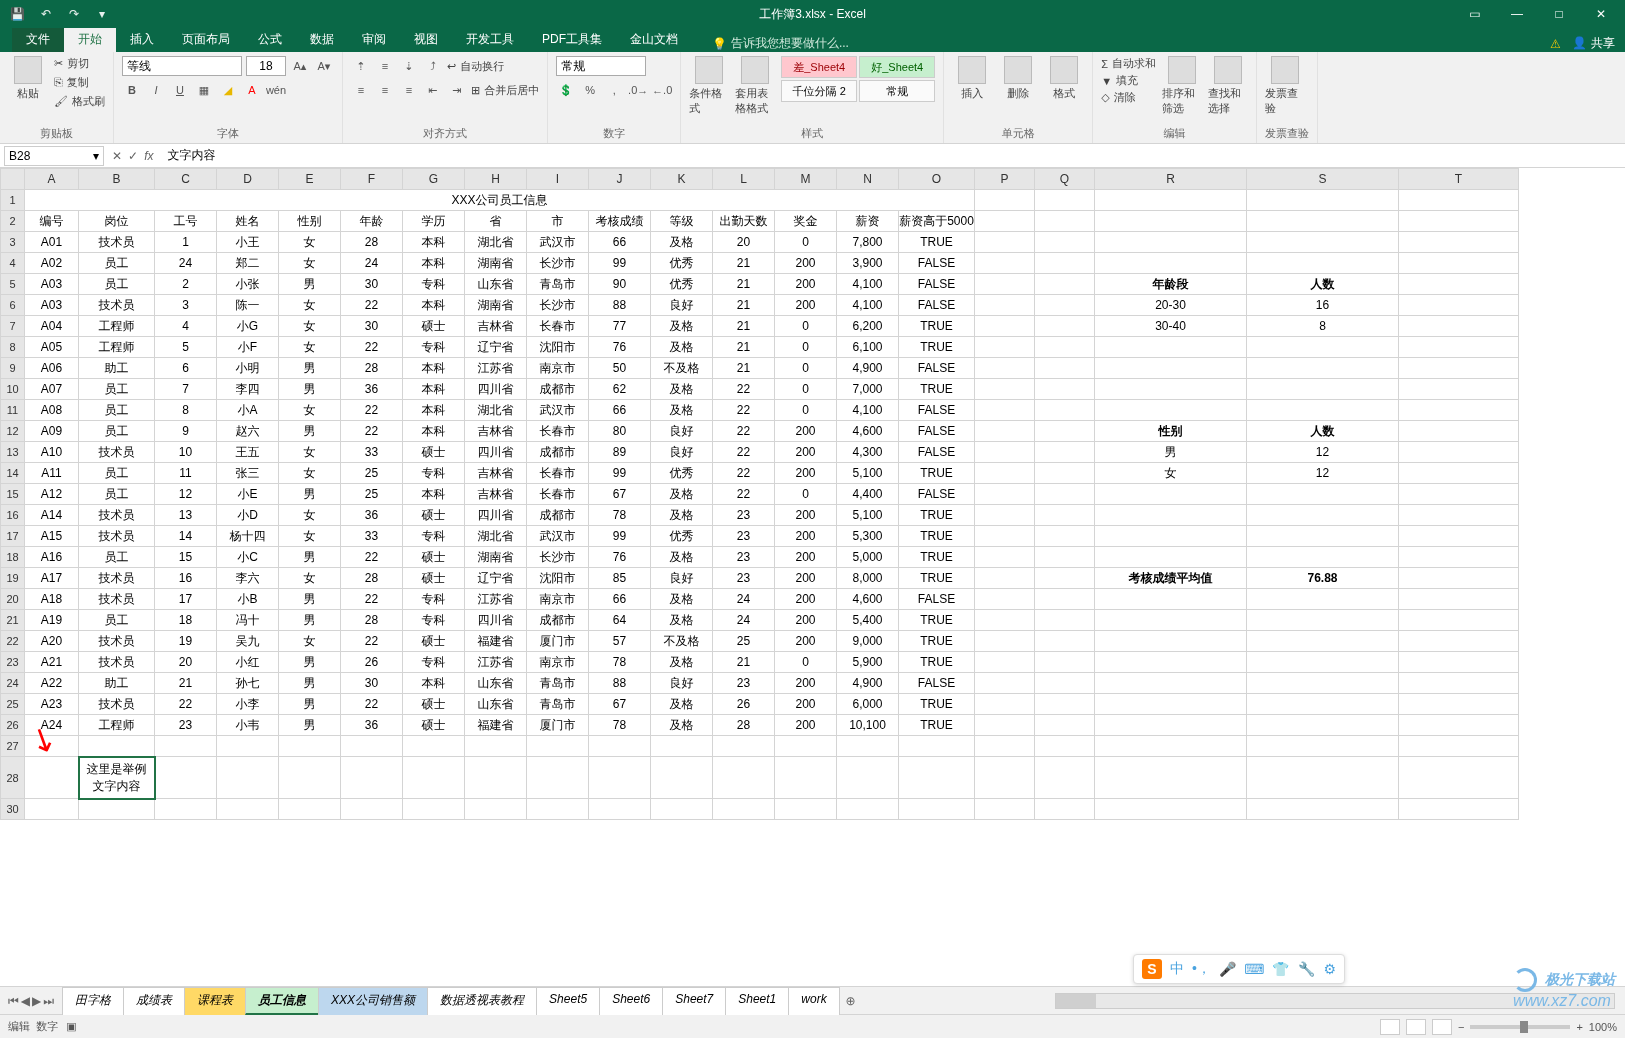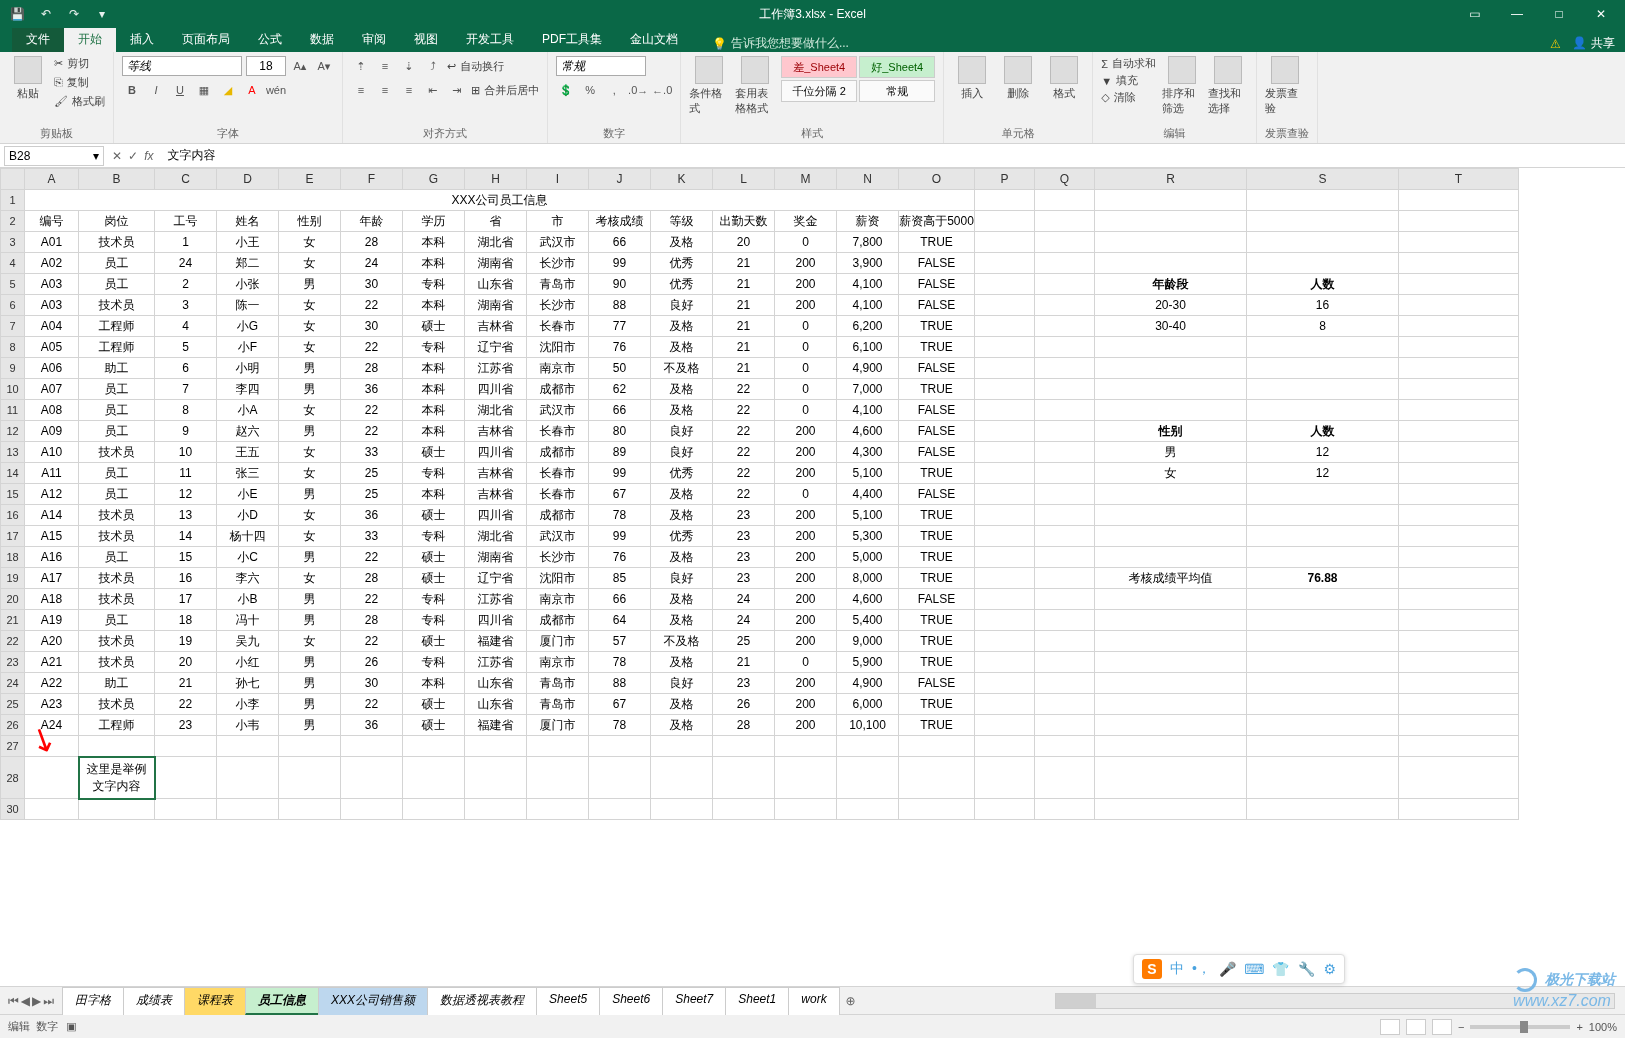--- a/index.html
+++ b/index.html
@@ -23,21 +23,21 @@
 .ribbontabs .warn { color: #ffcc00; margin-right: 8px; }
 
 
 .ribbon { height: 92px; background: #f1f1f1; border-bottom: 1px solid #d4d4d4; display: flex; }
 .group { border-right: 1px solid #e1e1e1; padding: 4px 8px 2px 8px; display: flex; flex-direction: column; justify-content: space-between; }
 .group .label { text-align: center; font-size: 11px; color: #666; padding-top: 2px; }
 .group .body { flex: 1; display: flex; align-items: flex-start; gap: 6px; }
 .bigbtn { display: flex; flex-direction: column; align-items: center; justify-content: center; width: 40px; gap: 2px; font-size: 11px; color: #444; }
 .bigbtn .ic { width: 28px; height: 28px; background: #ddd; border: 1px solid #bbb; }
 .smallrow { display: flex; gap: 4px; align-items: center; font-size: 11px; color: #444; }
-.fontsel { width: 120px; height: 20px; border: 1px solid #aaa; background: #fff; font-size: 12px; padding: 0 4px; font-style: italic; }
+.fontsel { width: 120px; height: 20px; border: 1px solid #aaa; background: #fff; font-size: 12px; padding: 0 4px; }
 .sizesel { width: 40px; height: 20px; border: 1px solid #aaa; background: #fff; font-size: 12px; text-align: center; }
 .iconbtn { width: 20px; height: 20px; display: inline-flex; align-items: center; justify-content: center; color: #555; }
 .styleblock { width: 76px; height: 22px; border: 1px solid #ccc; background: #fafafa; font-size: 11px; display:flex;align-items:center;justify-content:center; }
 
 
 .fxbar { height: 24px; border-bottom: 1px solid #d4d4d4; display: flex; align-items: center; background: #fff; }
 .namebox { width: 100px; height: 20px; border: 1px solid #ccc; margin-left: 4px; padding: 0 4px; display: flex; align-items: center; justify-content: space-between; font-size: 12px; }
 .fxicons { display: flex; gap: 6px; margin: 0 8px; color: #666; }
 .fxinput { flex: 1; height: 20px; border: none; padding: 0 6px; font-size: 12px; }
 
@@ -743,21 +743,21 @@
           <td class="">辽宁省</td>
           <td class="">沈阳市</td>
           <td class="">85</td>
           <td class="">良好</td>
           <td class="">23</td>
           <td class="">200</td>
           <td class="">8,000</td>
           <td class="">TRUE</td>
           <td class=""></td>
           <td class=""></td>
-          <td class="" style="font-weight:normal">考核成绩平均值</td>
+          <td class="" style="font-weight:bold">考核成绩平均值</td>
           <td class="" style="font-weight:bold">76.88</td>
           <td class=""></td>
         </tr>
         <tr>
           <th class="rowhdr">20</th>
           <td class="">A18</td>
           <td class="">技术员</td>
           <td class="">17</td>
           <td class="">小B</td>
           <td class="">男</td>

